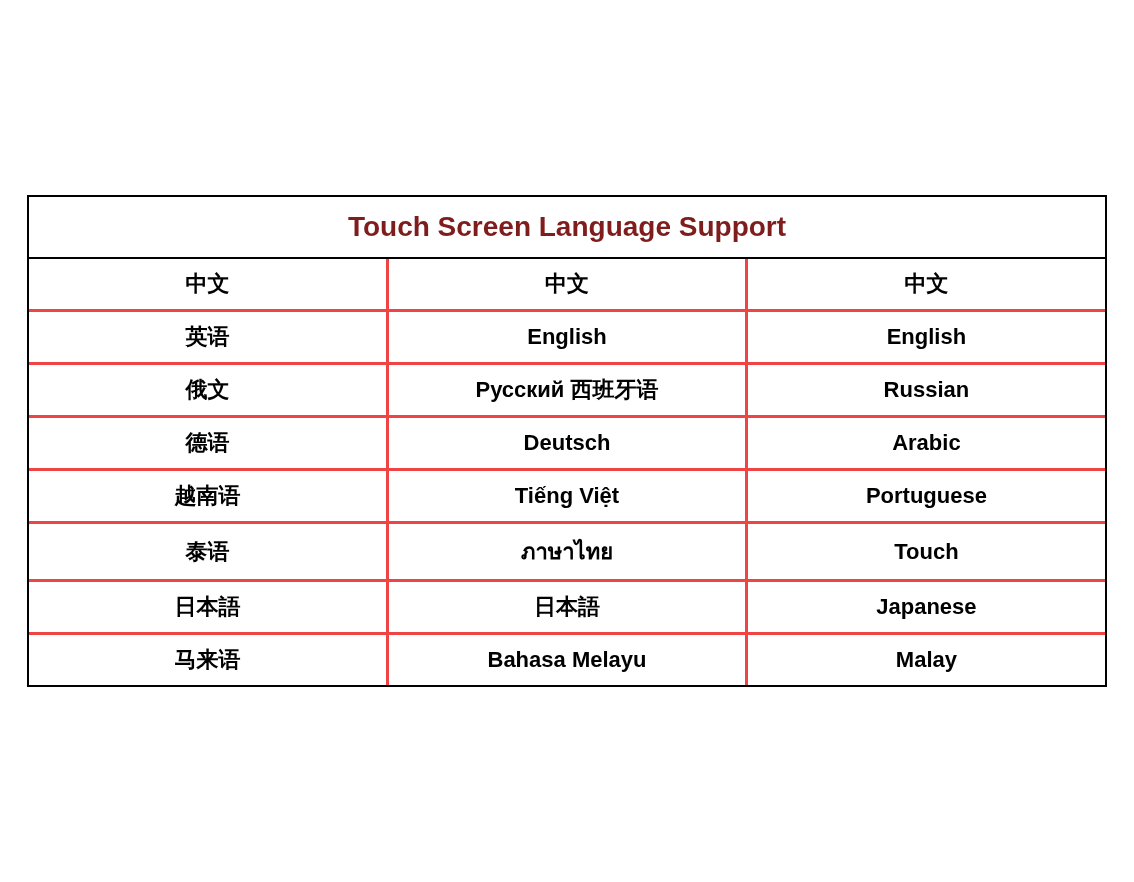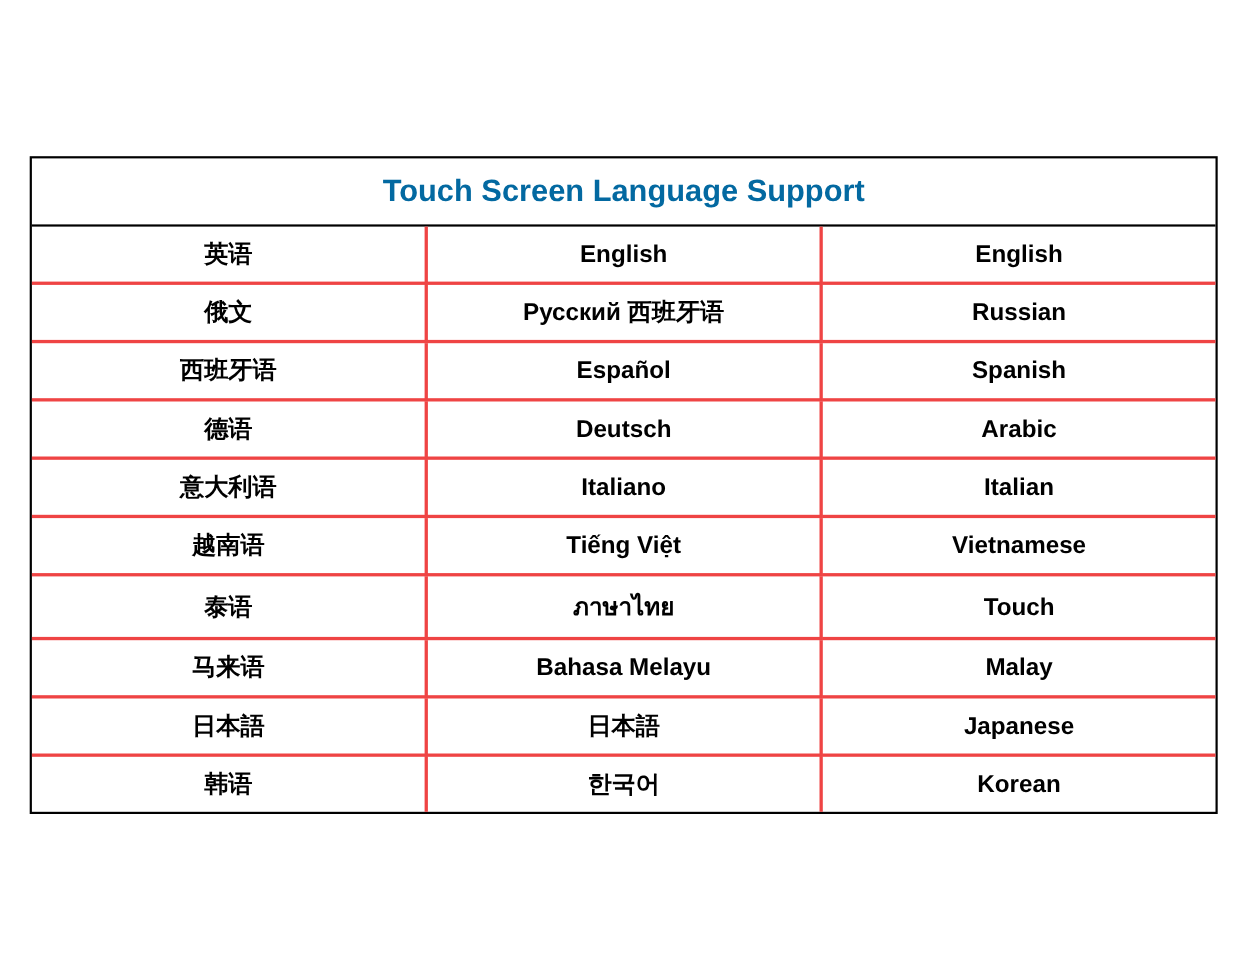--- a/index.html
+++ b/index.html
@@ -20,21 +20,21 @@
     .table-wrapper {
       border: 2px solid #000;
       width: 1080px;
     }
 
     .table-title {
       text-align: center;
       padding: 14px 8px;
       font-size: 28px;
       font-weight: bold;
-      color: #0369a1;
+      color: #7f1d1d;
       border-bottom: 2px solid #000;
     }
 
     table {
       width: 100%;
       border-collapse: collapse;
     }
 
     td {
       border: 3px solid #ef4444;
@@ -66,65 +66,55 @@
       border-top: none;
     }
   </style>
 </head>
 <body>
 
 <div class="table-wrapper">
   <div class="table-title">Touch Screen Language Support</div>
   <table>
     <tbody id="table-body">
+    <tr>
+          <td>中文</td>
+          <td>中文</td>
+          <td>中文</td>
+        </tr>
         <tr>
           <td>英语</td>
           <td>English</td>
           <td>English</td>
         </tr>
         <tr>
           <td>俄文</td>
           <td>Русский 西班牙语</td>
           <td>Russian</td>
         </tr>
         <tr>
-          <td>西班牙语</td>
-          <td>Español</td>
-          <td>Spanish</td>
-        </tr>
-        <tr>
           <td>德语</td>
           <td>Deutsch</td>
           <td>Arabic</td>
         </tr>
         <tr>
-          <td>意大利语</td>
-          <td>Italiano</td>
-          <td>Italian</td>
-        </tr>
-        <tr>
           <td>越南语</td>
           <td>Tiếng Việt</td>
-          <td>Vietnamese</td>
+          <td>Portuguese</td>
         </tr>
         <tr>
           <td>泰语</td>
           <td>ภาษาไทย</td>
           <td>Touch</td>
         </tr>
         <tr>
-          <td>马来语</td>
-          <td>Bahasa Melayu</td>
-          <td>Malay</td>
-        </tr>
-        <tr>
           <td>日本語</td>
           <td>日本語</td>
           <td>Japanese</td>
         </tr>
         <tr>
-          <td>韩语</td>
-          <td>한국어</td>
-          <td>Korean</td>
+          <td>马来语</td>
+          <td>Bahasa Melayu</td>
+          <td>Malay</td>
         </tr>
       </tbody>
   </table>
 </div>
 
 </body></html>

